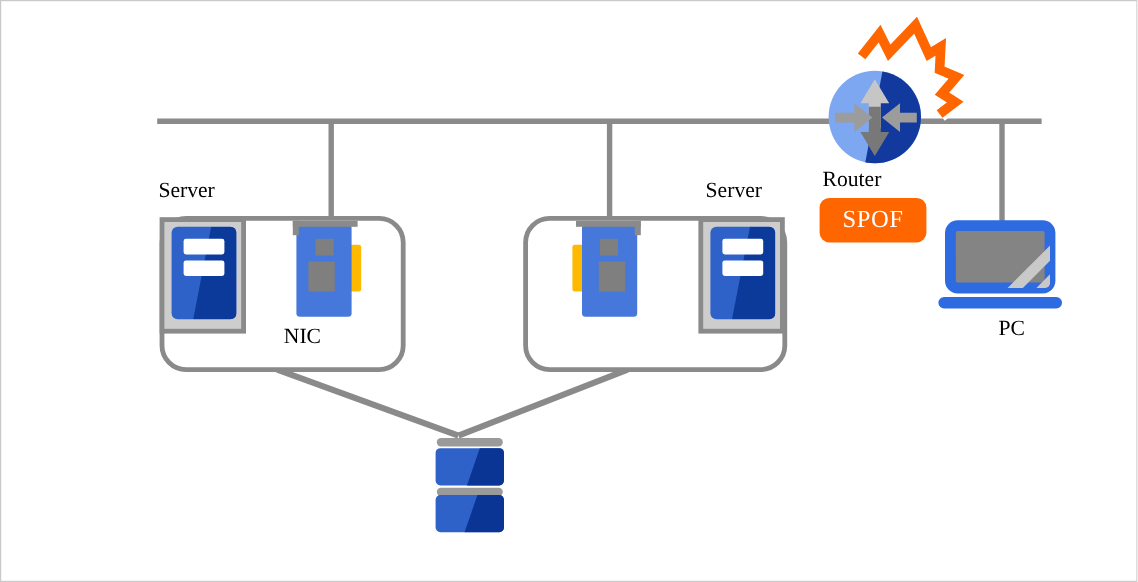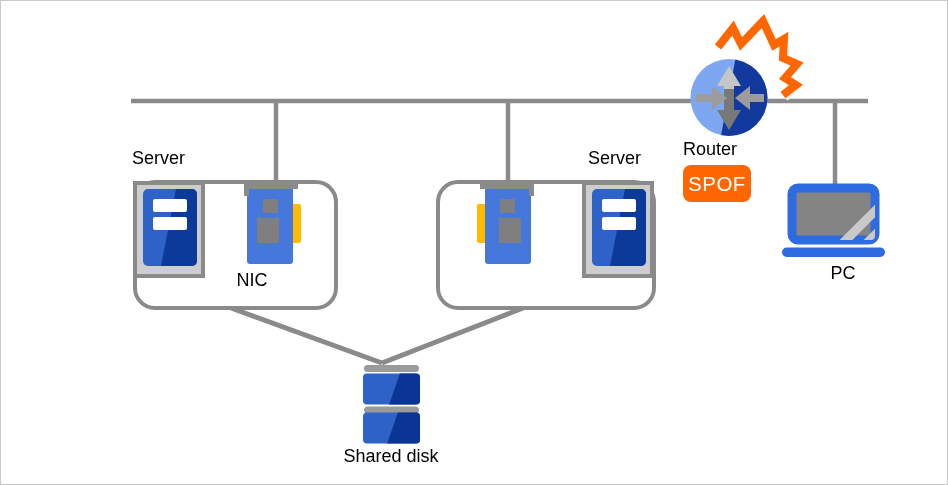--- a/index.html
+++ b/index.html
@@ -1,20 +1,20 @@
 <!DOCTYPE html>
 <html style="--wire-gray: #8a8a8a; --silver: #cdcdcd; --server-blue: #2f62c8; --server-blue-dark: #0c3a9b; --nic-blue: #4678dc; --chip-gray: #7f7f7f; --nic-yellow: #ffb900; --router-light: #7ea7f2; --router-dark: #123a9e; --arrow-light: #c6c6c6; --arrow-mid: #9c9c9c; --arrow-dark: #787878; --accent-orange: #ff6600; --laptop-blue: #2e6be0; --screen-gray: #848484; --stripe-gray: #c9c9c9; --disk-bar-gray: #9a9a9a; --disk-blue: #2e62c9; --disk-blue-dark: #0a3595;"><head>
 <meta charset="utf-8">
 <style>
   html,body { margin:0; padding:0; background:#fff; }
   .stage {
     position:relative; width:948px; height:485px;
     background:#fff; box-sizing:border-box;
     border:1px solid #c9c9c9;
-    font-family:Liberation Sans, sans-serif;
+    font-family:Liberation Serif, serif;
     overflow:hidden;
   }
   .layer { position:absolute; left:0; top:0; }
 
   
   .wire   { stroke:var(--wire-gray); stroke-width:4.5; fill:none; }
   .wire5  { stroke:var(--wire-gray); stroke-width:5;   fill:none; }
 
   
   .group-box { fill:#ffffff; stroke:var(--wire-gray); stroke-width:4; }
@@ -53,21 +53,21 @@
   .disk-dark  { fill:var(--disk-blue-dark); }
 
   
   .lbl {
     position:absolute; color:#000; font-size:18px; line-height:1.15;
     white-space:nowrap;
   }
   .lbl.center { text-align:center; }
 
   .spof-badge {
-    position:absolute; left:682px; top:164px; width:68px; height:37px;
+    position:absolute; left:682px; top:164px; width:89px; height:37px;
     background:var(--accent-orange); border-radius:8px;
     display:flex; align-items:center; justify-content:center;
     color:#fff; font-size:20.5px; letter-spacing:0.5px;
   }
 </style>
 </head>
 <body>
 
 <div class="stage">
 
@@ -177,14 +177,13 @@
   <div class="lbl" style="left:587px; top:147px;">Server</div>
 
   <div class="lbl center" style="left:669px; top:138px; width:80px;">Router</div>
 
   <div class="spof-badge">
     <span>SPOF</span>
   </div>
 
   <div class="lbl center" style="left:812px; top:262px; width:60px;">PC</div>
 
-  <div class="lbl center" style="left:320px; top:445px; width:140px;">Shared disk</div>
 </div>
 
 </body></html>

